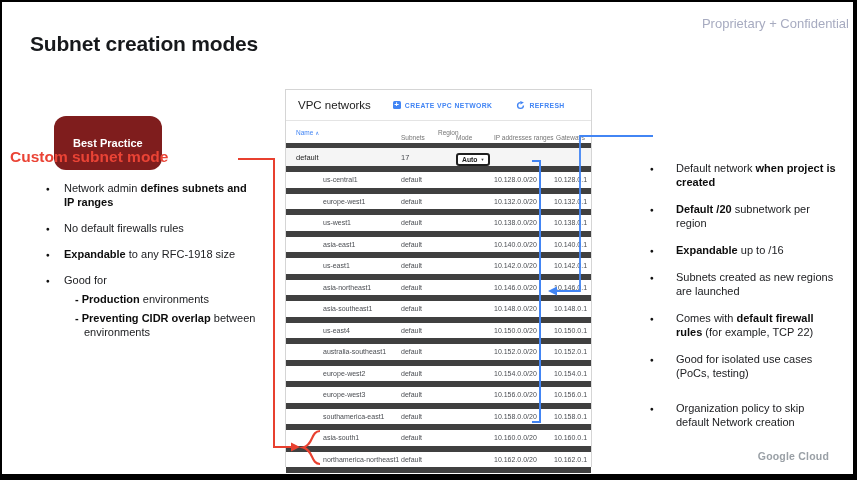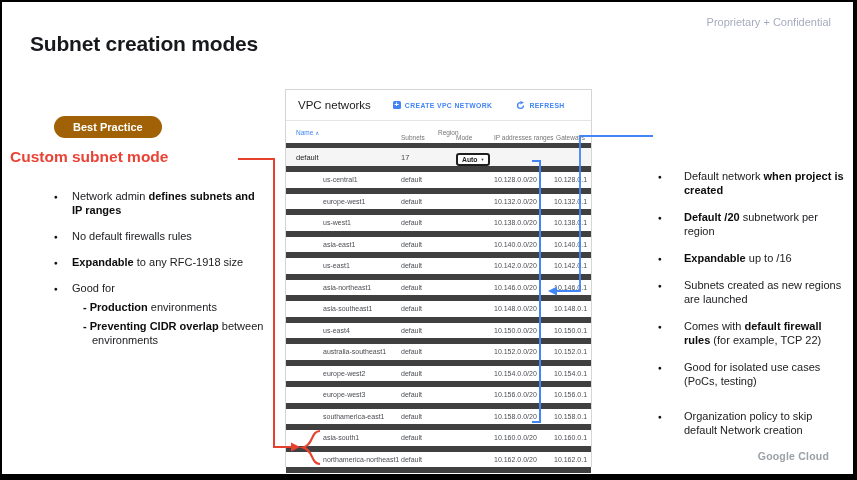--- a/index.html
+++ b/index.html
@@ -2,31 +2,31 @@
 <html><head>
 <meta charset="utf-8">
 <style>
   html,body{margin:0;padding:0;background:#fff;}
   .slide{
     position:relative; width:857px; height:480px; box-sizing:border-box;
     background:#fff; overflow:hidden;
     border:2px solid #000; border-right-width:4px; border-bottom-width:6px;
     font-family:"Liberation Sans","DejaVu Sans",sans-serif; color:#202124;
   }
-  .classification{position:absolute; top:14px; right:22px; font-size:11px; color:#a7abc0;}
+  .classification{position:absolute; top:14px; right:4px; font-size:13px; color:#a7abc0;}
   .page-title{position:absolute; left:28px; top:30px; font-size:21px; font-weight:700; color:#17191c; letter-spacing:-.2px;}
   .footer-logo{position:absolute; right:24px; bottom:12px; font-size:10.5px; font-weight:600; color:#9aa0a6; letter-spacing:.2px;margin-top:35px;}
 
   
-  .badge{position:absolute; left:52px; top:114px; background:#a16207; color:#fff; font-size:11px; font-weight:700;
-    padding:5px 19px; border-radius:12px;}
+  .badge{position:absolute; left:52px; top:114px; background:#7f1d1d; color:#fff; font-size:11px; font-weight:700;
+    padding:21px 19px; border-radius:12px;}
   .left-heading{position:absolute; left:8px; top:146px; font-size:15.5px; font-weight:700; color:#ea4335;}
   .right-heading{position:absolute; left:655px; top:122px; font-size:15.5px; font-weight:700; color:#4285f4;}
 
-  ul.bullets{list-style:none; margin:16px; padding:0; position:absolute;}
+  ul.bullets{list-style:none; margin:8px; padding:0; position:absolute;}
   ul.bullets li{position:relative; padding-left:20px; margin-bottom:12px; font-size:11px; line-height:1.27; color:#202124;}
   ul.bullets li::before{content:"\25CF"; position:absolute; left:2px; top:3px; font-size:6.5px; color:#111;}
   ul.bullets b{font-weight:700; color:#0d0d0d;}
   ul.left{left:34px; top:172px; width:212px;}
   ul.left li{width:192px;}
   ul.right{left:636px; top:152px; width:196px;}
   ul.right li{width:162px; padding-left:30px; margin-bottom:13px;}
   ul.right li::before{left:4px;}
   ul.bullets li.spaced{margin-top:21px;}
   .sub{padding-left:20px; text-indent:-9px; margin-top:5px;}

